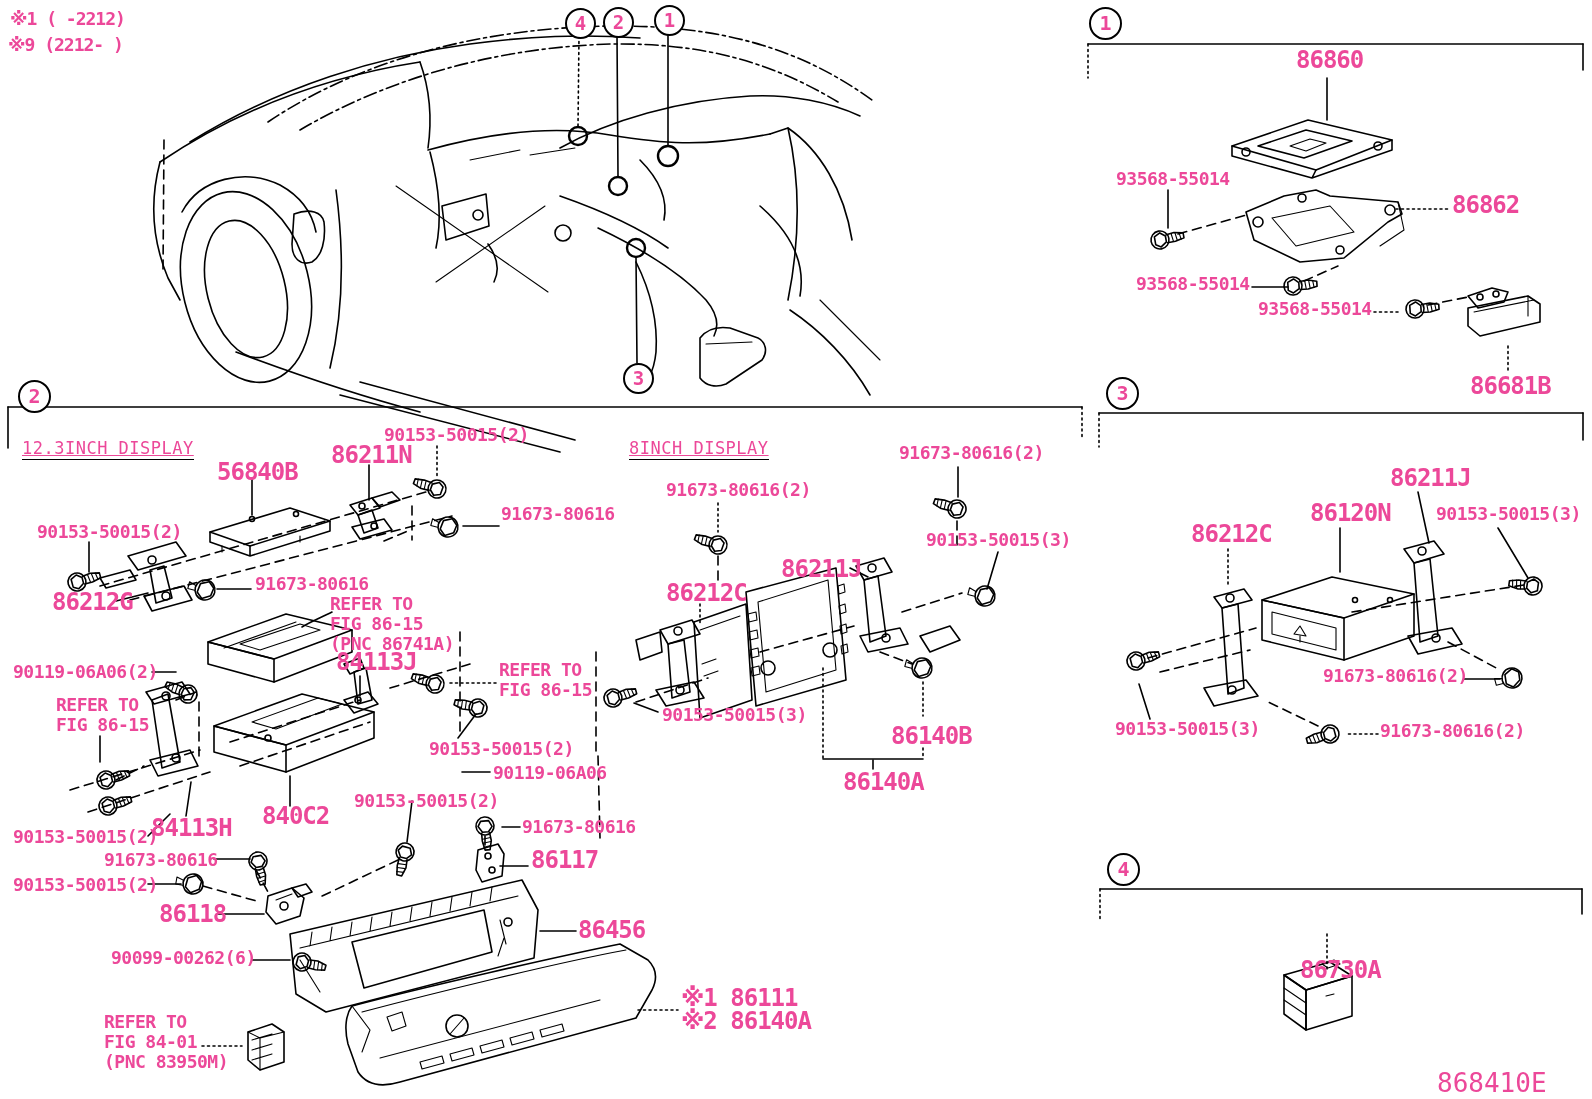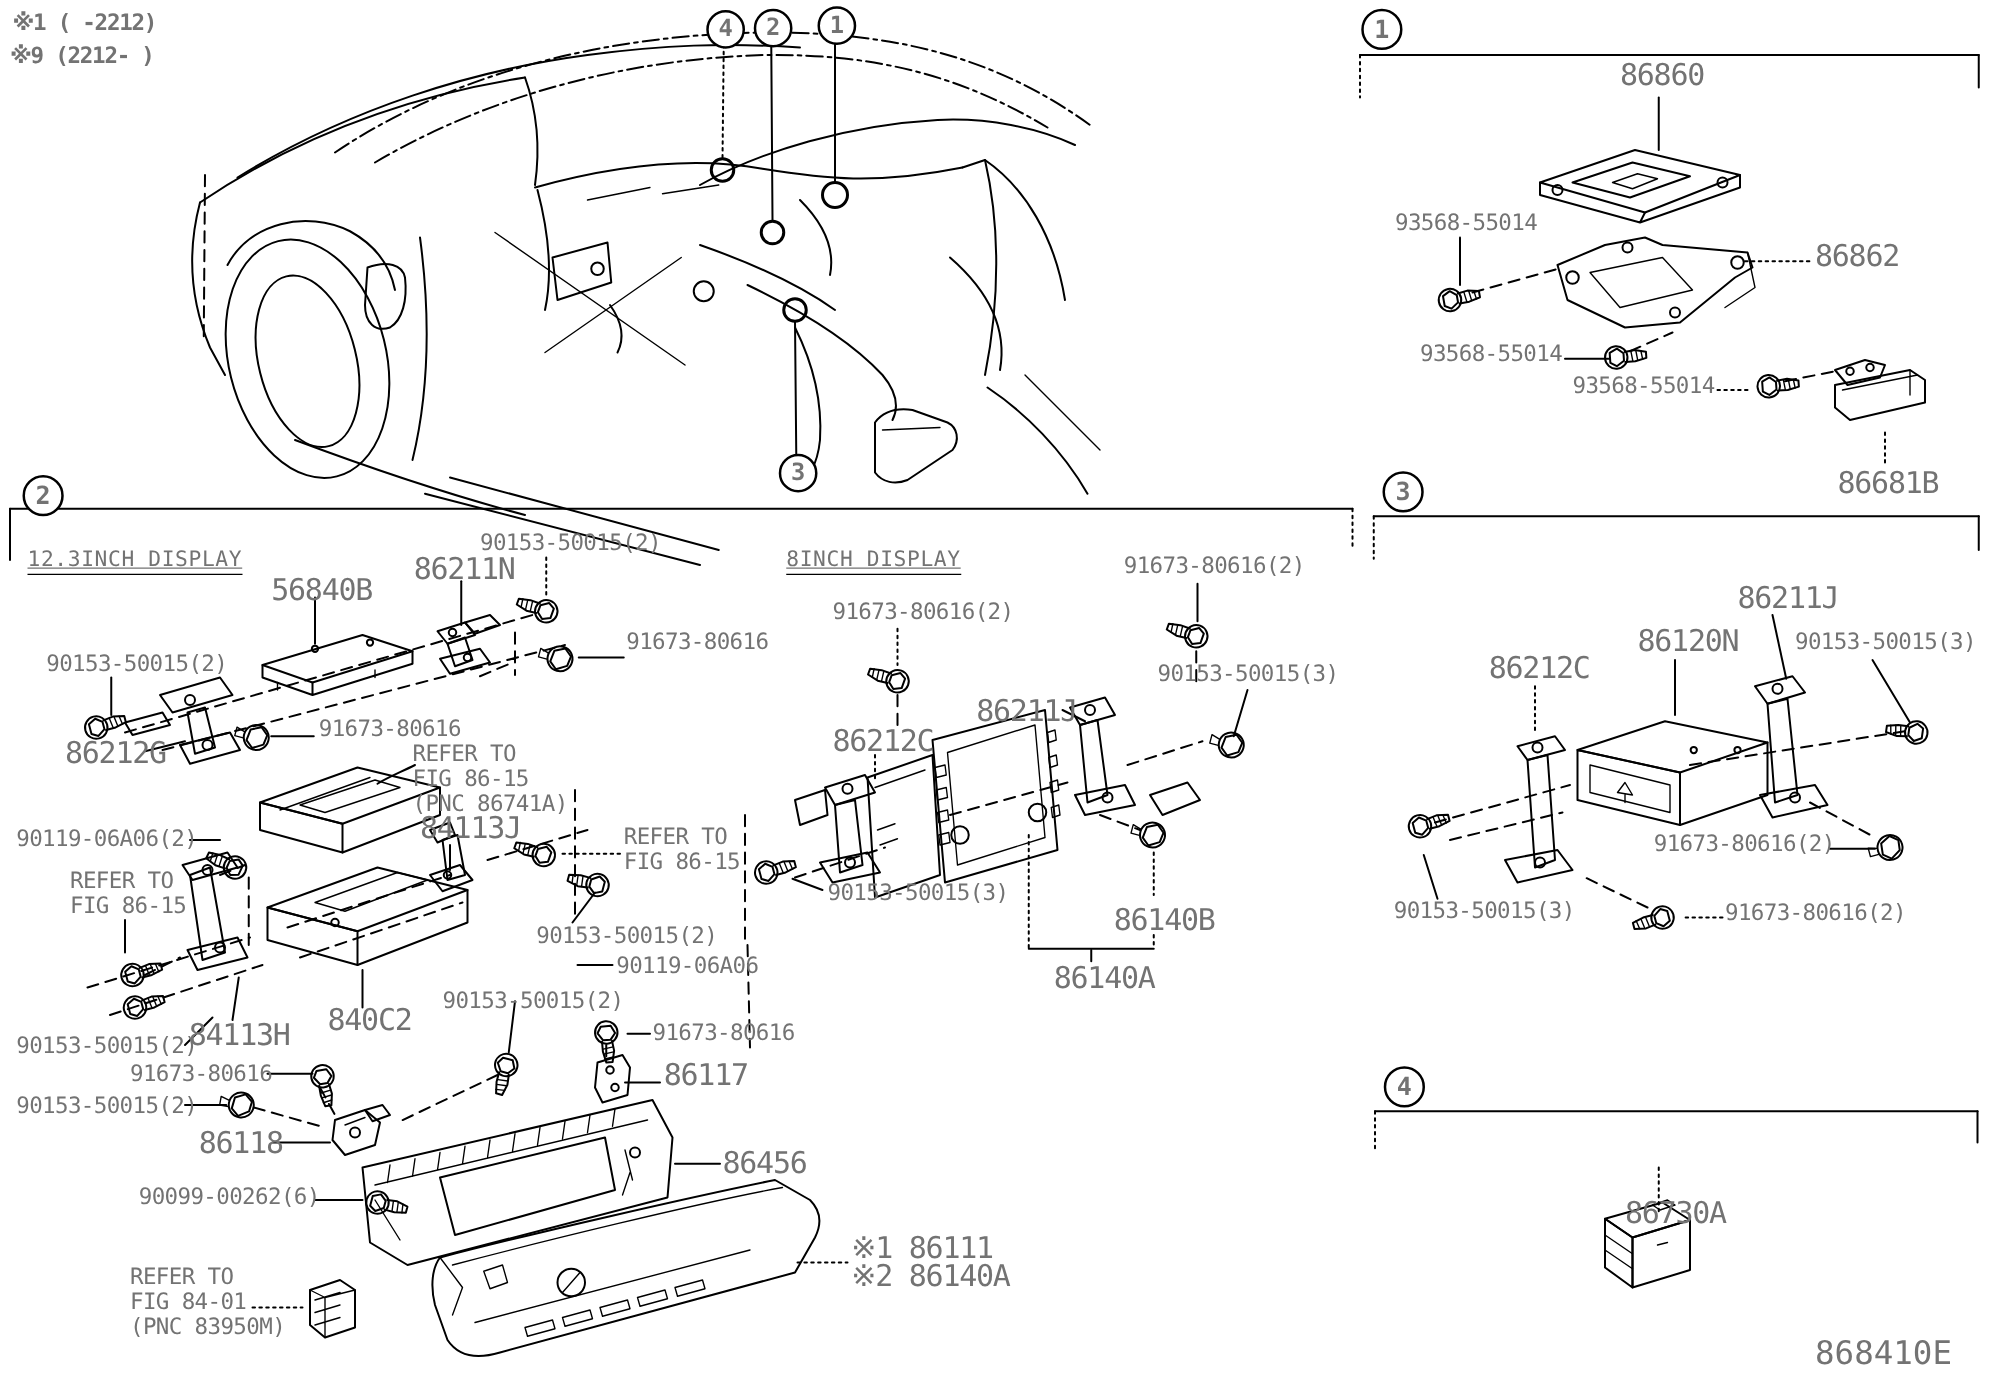--- a/index.html
+++ b/index.html
@@ -1,32 +1,32 @@
 <!DOCTYPE html>
 <html><head>
 <meta charset="utf-8">
 <style>
   html,body{margin:0;padding:0;background:#fff;}
   .stage{position:relative;width:1592px;height:1099px;background:#ffffff;overflow:hidden;
-         font-family:"DejaVu Sans Mono","DejaVu Sans",monospace;color:#737373;}
+         font-family:"DejaVu Sans Mono","DejaVu Sans",monospace;color:#ec4899;}
   .art{position:absolute;left:0;top:0;}
   .art path,.art line,.art circle,.art ellipse,.art rect,.art polyline{
       stroke:#000;fill:none;stroke-width:1.6;stroke-linecap:round;stroke-linejoin:round;}
   .art .dash{stroke-dasharray:9,6;}
   .art .dot{stroke-dasharray:2,3.5;}
   .art .dd{stroke-dasharray:13,4,3,4;}
   .art .thin{stroke-width:1.1;}
   .art .thick{stroke-width:2.4;}
-  .lbl{position:absolute;font-weight:normal;font-size:18px;line-height:20px;
+  .lbl{position:absolute;font-weight:bold;font-size:18px;line-height:20px;
        letter-spacing:-0.5px;white-space:pre-line;}
   .big{font-size:24px;line-height:24px;letter-spacing:-1px;}
   .hdr{position:absolute;font-weight:normal;font-size:17px;letter-spacing:0.5px;
        text-decoration:underline;border-bottom:1.5px solid #000;padding-bottom:1px;margin-top:20px;}
   .note{position:absolute;font-weight:bold;font-size:18px;letter-spacing:-1px;}
-  .footer-code{position:absolute;font-size:26px;letter-spacing:0;margin-left:15px;}
+  .footer-code{position:absolute;font-size:26px;letter-spacing:0;}
   .circ{position:absolute;width:27px;height:27px;border:2.5px solid #000;border-radius:50%;
         text-align:center;line-height:27px;font-size:19px;font-weight:bold;background:#fff;}
   .circ.sec{width:29px;height:29px;line-height:29px;font-size:20px;}
 </style>
 </head>
 <body>
 
 <div class="stage">
 
 <svg class="art" width="1592" height="1099" viewBox="0 0 1592 1099">

